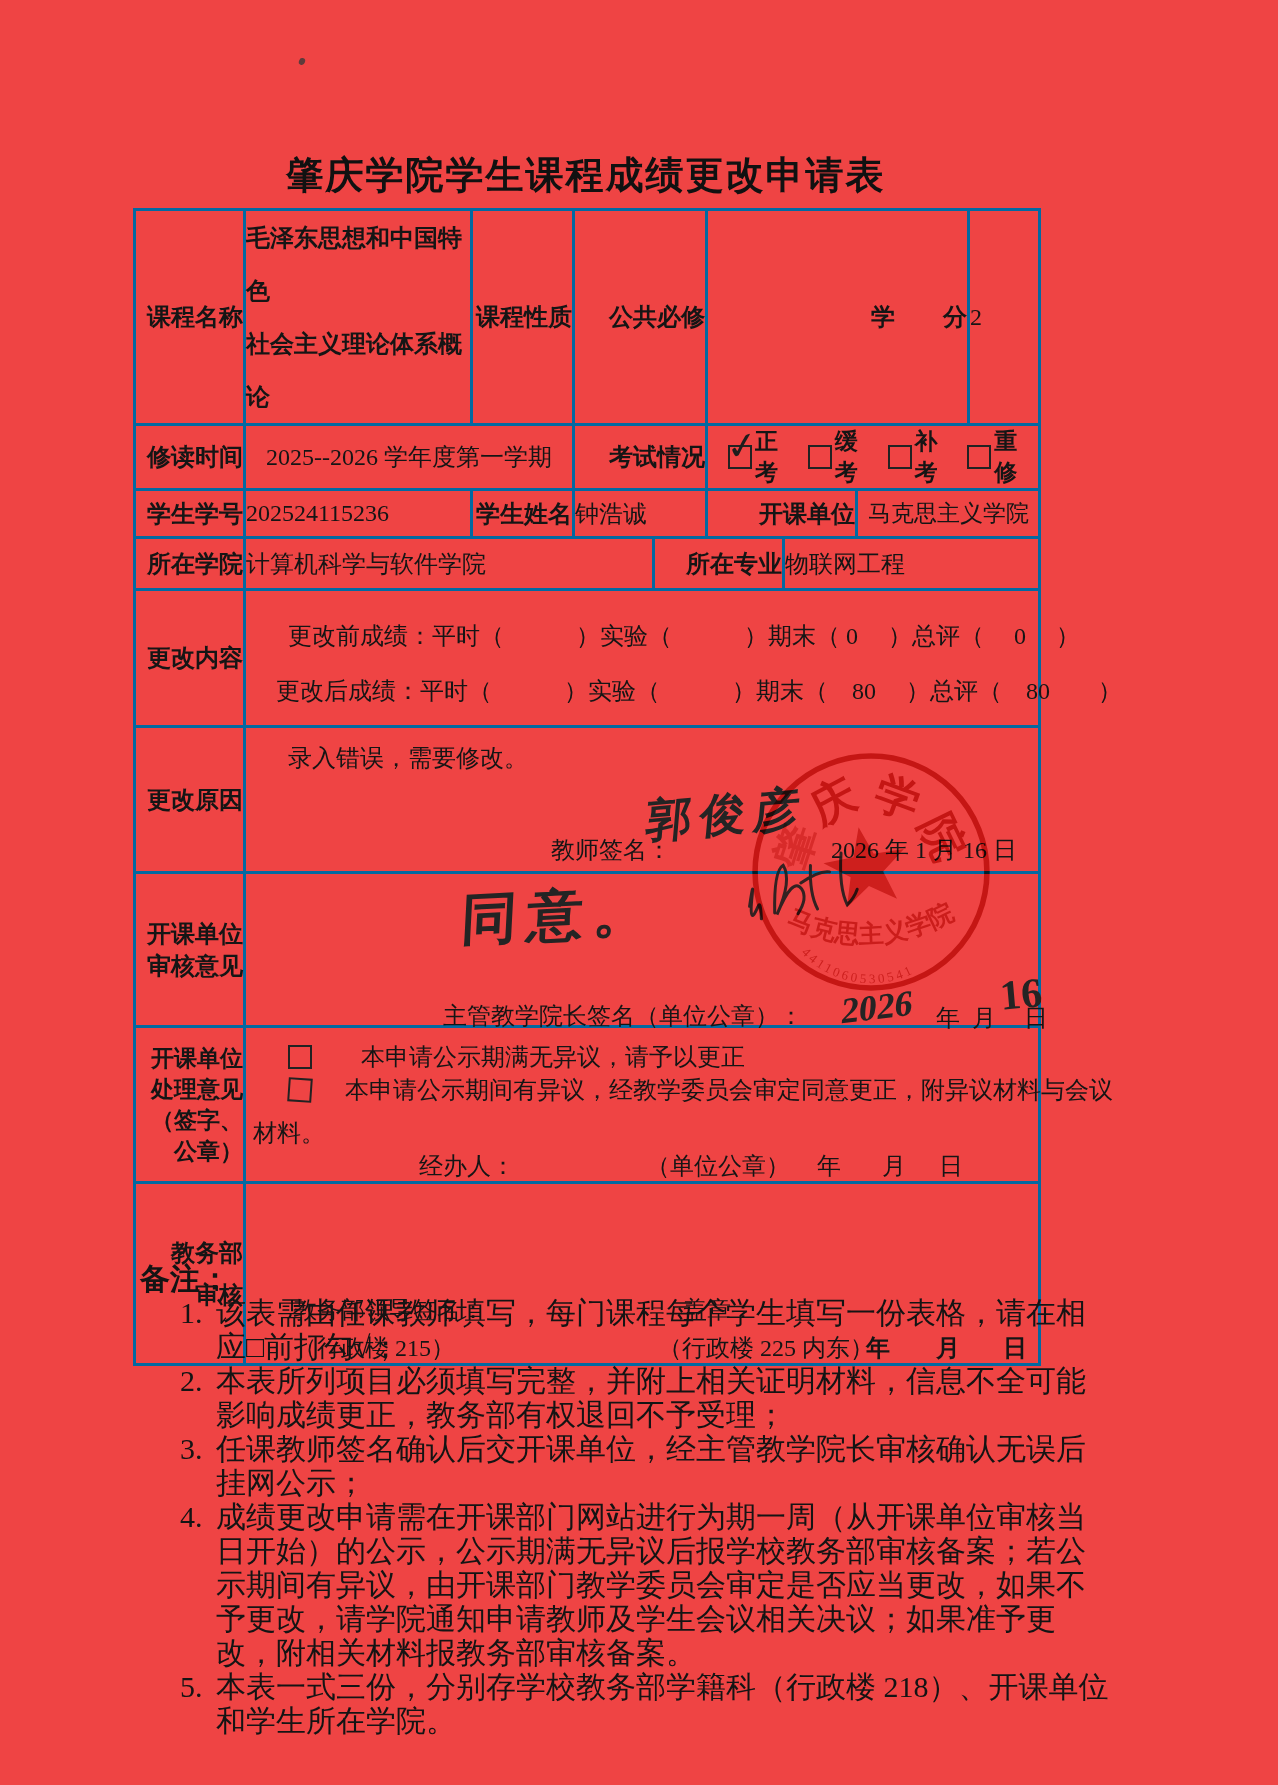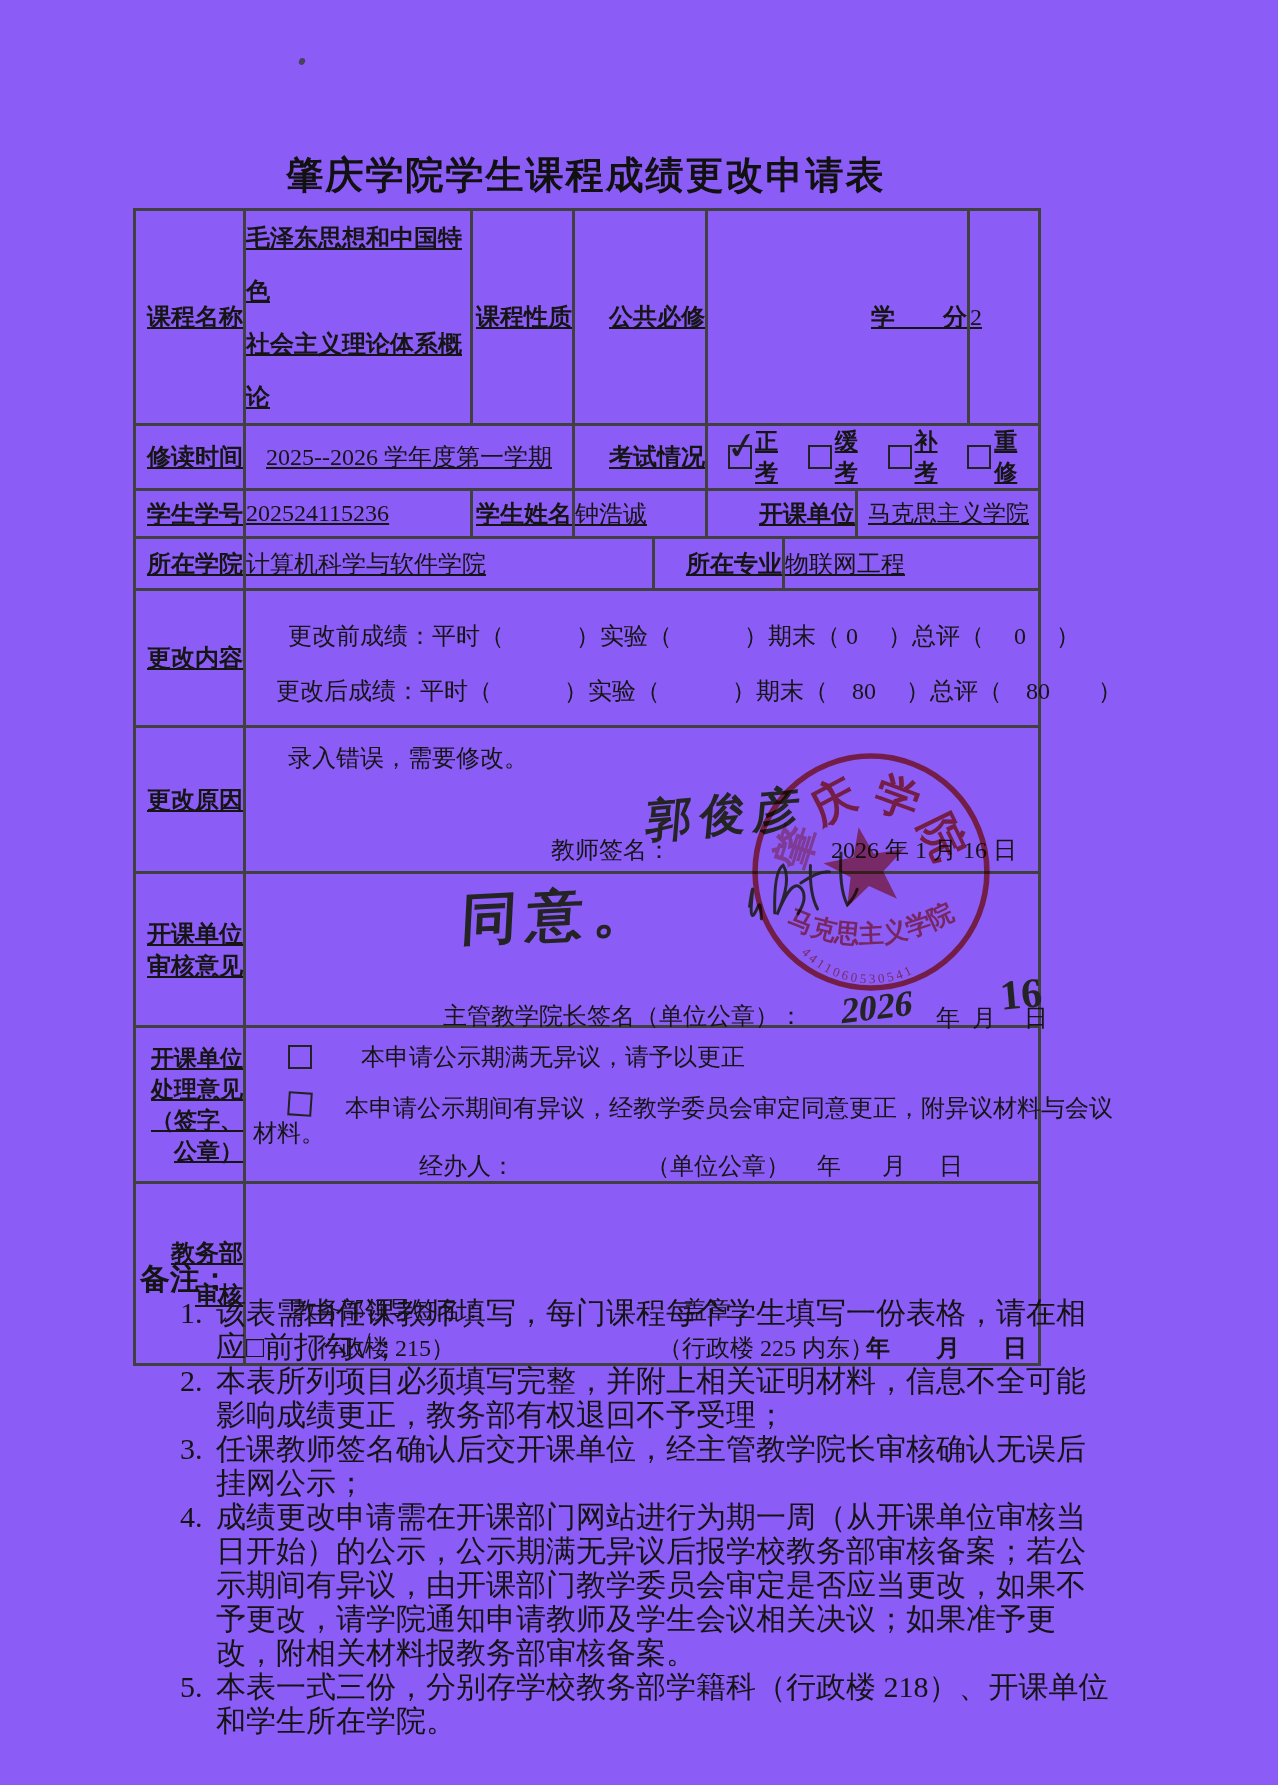--- a/index.html
+++ b/index.html
@@ -1,22 +1,22 @@
 <!DOCTYPE html>
 <html><head>
 <meta charset="utf-8">
 <style>
   html,body{margin:0;padding:0;}
   body{font-family:"Liberation Serif",serif;color:#161616;background:#e8e8e8;}
-  .page{position:relative;width:1278px;height:1785px;background:#8b5cf6;margin:0 auto;overflow:hidden;}
+  .page{position:relative;width:1278px;height:1785px;background:#ef4444;margin:0 auto;overflow:hidden;}
   .title{position:absolute;left:133px;top:150px;width:905px;text-align:center;
          font-family:"Liberation Sans",sans-serif;font-weight:700;font-size:38px;letter-spacing:2px;color:#111;}
   .artifact-dot{position:absolute;left:299px;top:58px;width:6px;height:7px;background:#3a3a3a;border-radius:50% 50% 60% 40%;opacity:.8;transform:rotate(20deg);}
   table.form{position:absolute;left:133px;top:208px;border-collapse:collapse;table-layout:fixed;width:905px;}
-  table.form td{border:3px solid #404040;font-size:24px;vertical-align:middle;padding:0;color:#151515;text-decoration:underline;}
+  table.form td{border:3px solid #0369a1;font-size:24px;vertical-align:middle;padding:0;color:#151515;}
   .lbl{text-align:right;font-weight:600;}
   .val-left{padding-left:14px;}
   .center{text-align:center;}
   .rel{position:relative;}
   .course-name{padding:14px 6px 6px 12px;font-family:"Liberation Sans",sans-serif;font-weight:600;font-size:23px;line-height:53px;vertical-align:top;}
   .credit-val{padding-left:16px;font-size:26px;}
   .cbx{display:inline-block;width:20px;height:20px;border:2.5px solid #222;position:relative;flex:0 0 auto;margin-right:3px;background:transparent;}
   .cbx .tick{position:absolute;left:-4px;top:-20px;font-family:"DejaVu Sans",sans-serif;font-size:38px;font-weight:700;color:#1d1d1d;transform:rotate(-8deg);line-height:1;}
   .opts{display:flex;align-items:center;gap:9px;padding-left:20px;font-size:23px;font-weight:600;}
   .opt{display:flex;align-items:center;}
@@ -148,21 +148,21 @@
         <div>开课单位</div>
         <div>处理意见</div>
         <div>（签字、</div>
         <div>公章）</div>
       </td>
       <td colspan="8" class="rel">
         <span class="abs" style="left:42px;top:13px;display:flex;align-items:center">
           <span class="cbx"></span>
           <span style="margin-left:46px">本申请公示期满无异议，请予以更正</span>
         </span>
-        <span class="abs" style="left:42px;top:64px;display:flex;">
+        <span class="abs" style="left:42px;top:46px;display:flex;align-items:center">
           <span class="cbx" style="transform:rotate(4deg)"></span>
           <span style="margin-left:30px">本申请公示期间有异议，经教学委员会审定同意更正，附异议材料与会议</span>
         </span>
         <span class="abs" style="left:7px;top:89px">材料。</span>
         <span class="abs" style="left:173px;top:122px">经办人：</span>
         <span class="abs" style="left:400px;top:122px">（单位公章）</span>
         <span class="abs" style="left:571px;top:122px">年</span>
         <span class="abs" style="left:636px;top:122px">月</span>
         <span class="abs" style="left:693px;top:122px">日</span>
       </td>

